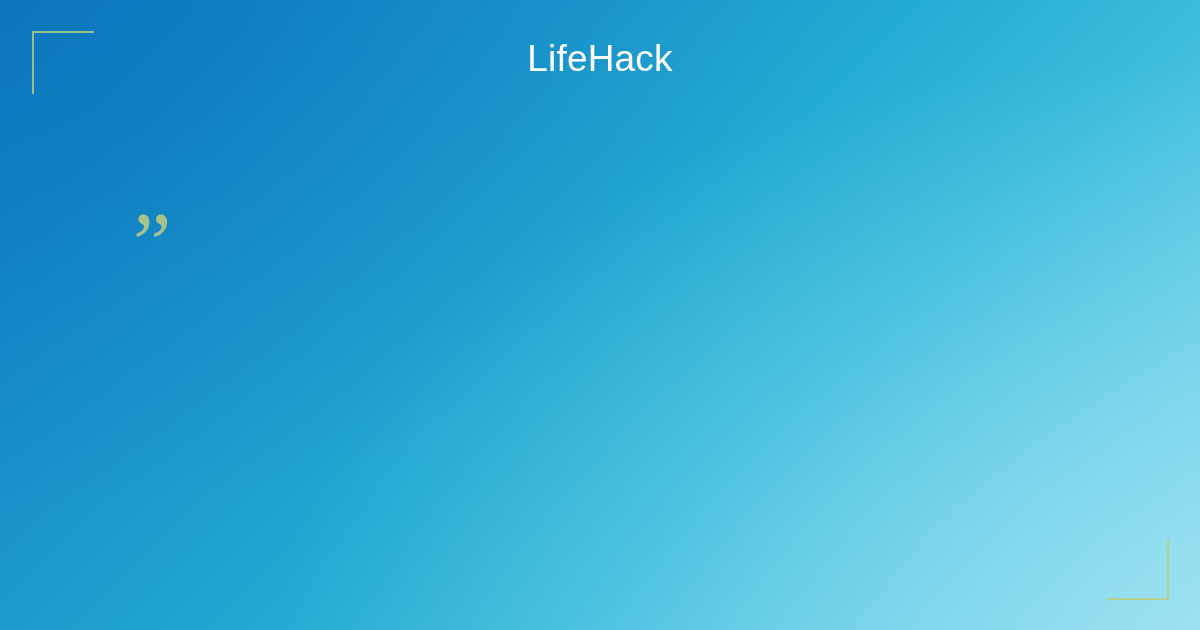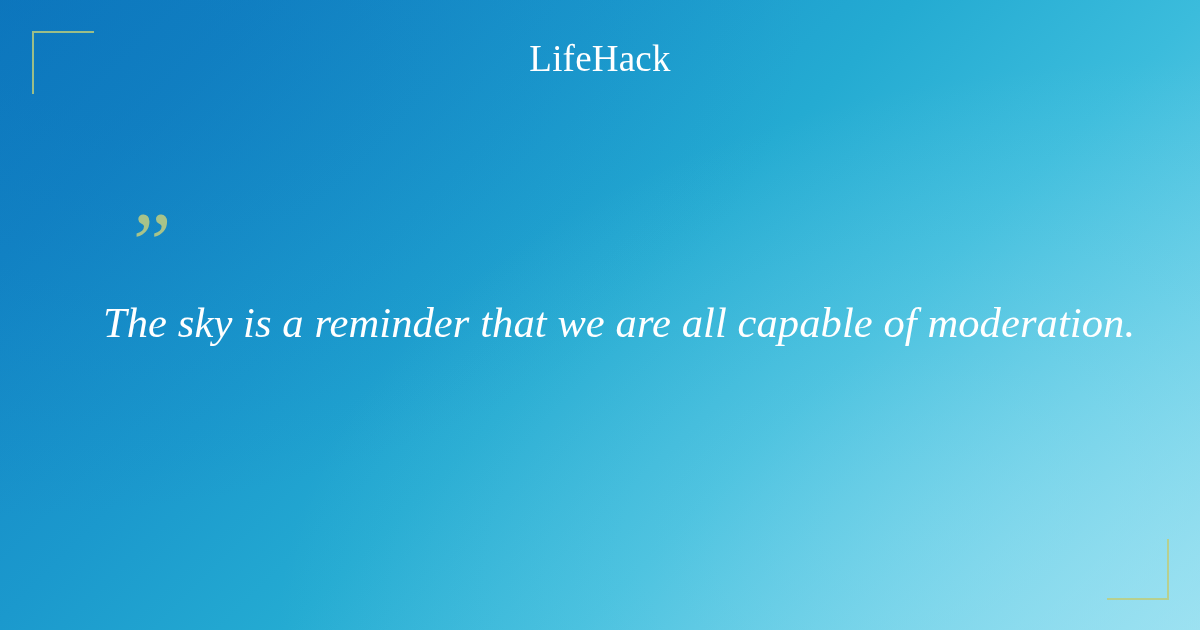--- a/index.html
+++ b/index.html
@@ -68,21 +68,21 @@
   }
 
   
   .brand {
     position: absolute;
     top: 40px;
     left: 0;
     width: 100%;
     text-align: center;
     color: #ffffff;
-    font-family: Liberation Serif, serif;
+    font-family: Liberation Sans, sans-serif;
     font-size: 37px;
     font-weight: 400;
     letter-spacing: 0.2px;
     line-height: 1;
     text-rendering: optimizeLegibility;
   }
 
   
   .quote-block {
     position: absolute;
@@ -119,19 +119,18 @@
 <div id="card">
 
   <div id="content">
 
     <div class="corner corner-tl"></div>
 
     <div class="brand">LifeHack</div>
 
     <div class="quote-block">
       <span class="quote-mark">”</span>
-      <span class="quote-text">The sky is a reminder that we are all capable of moderation.</span>
     </div>
 
     <div class="corner corner-br"></div>
 
   </div>
 </div>
 
 </body></html>

